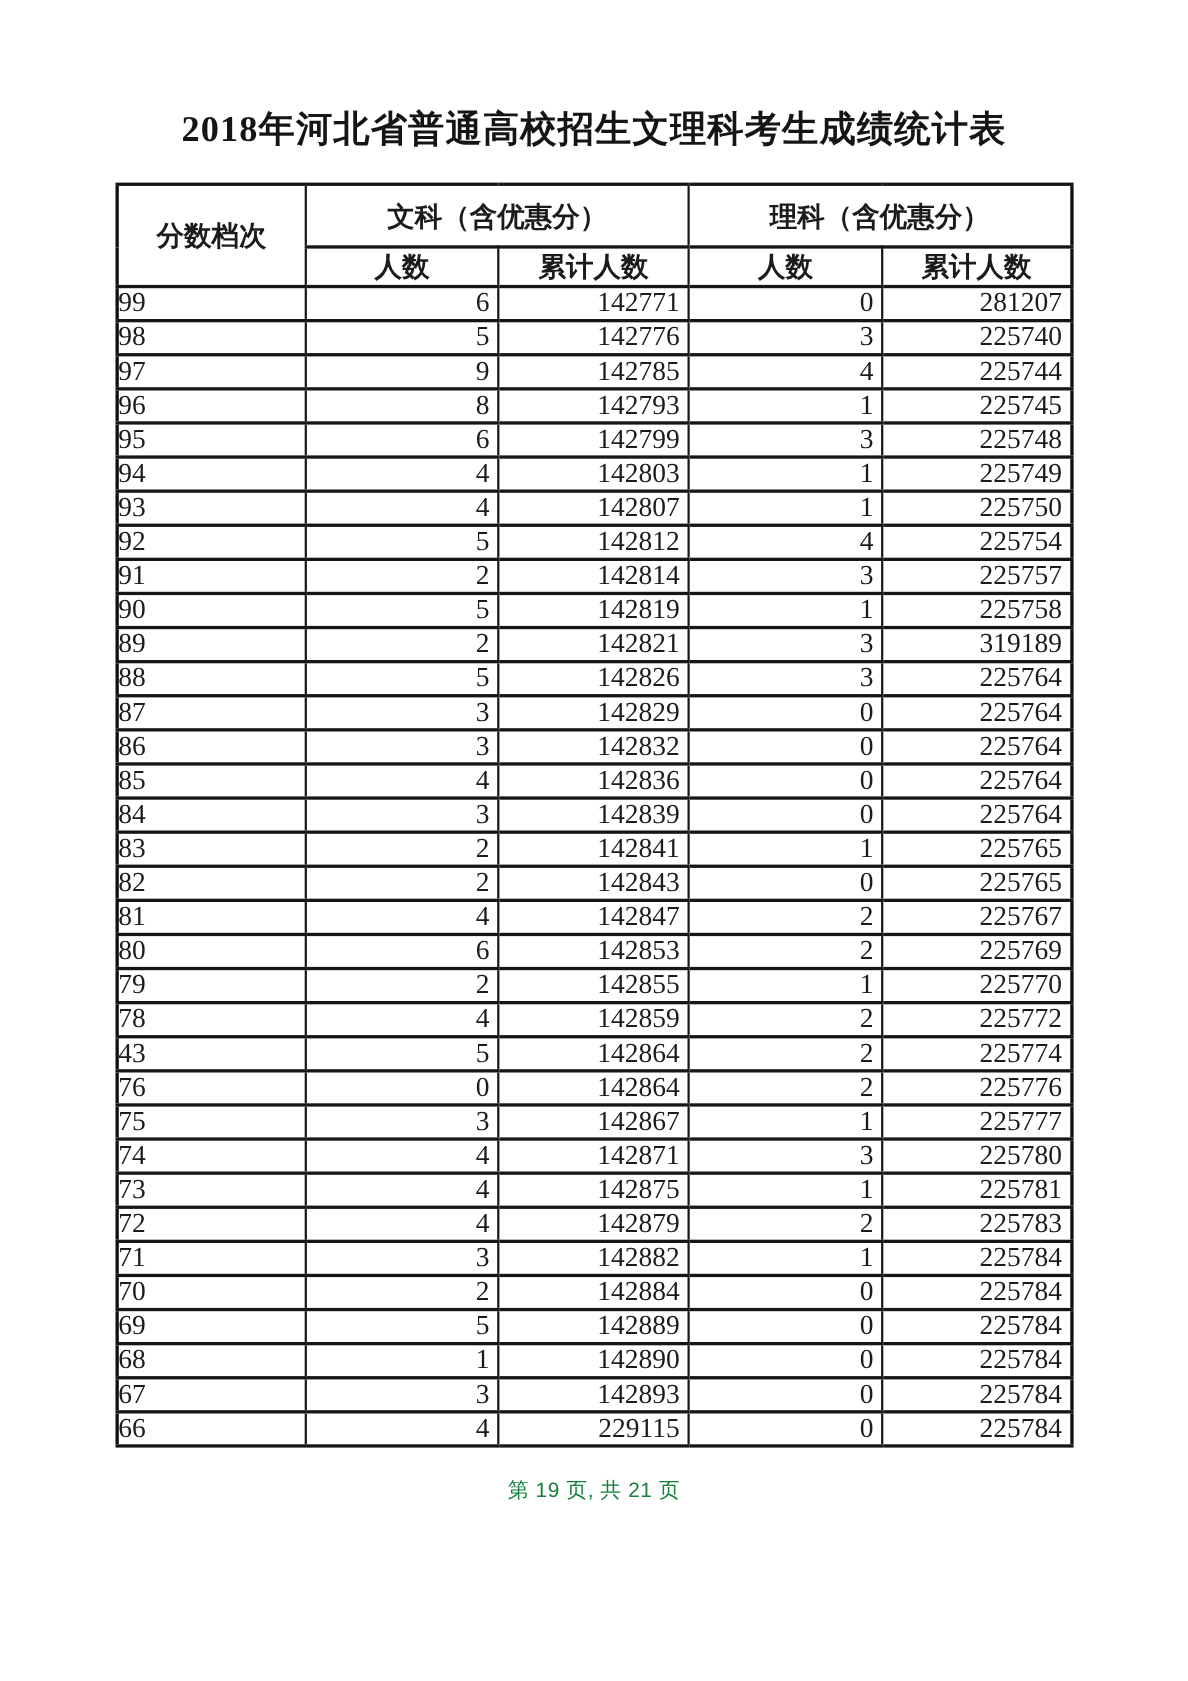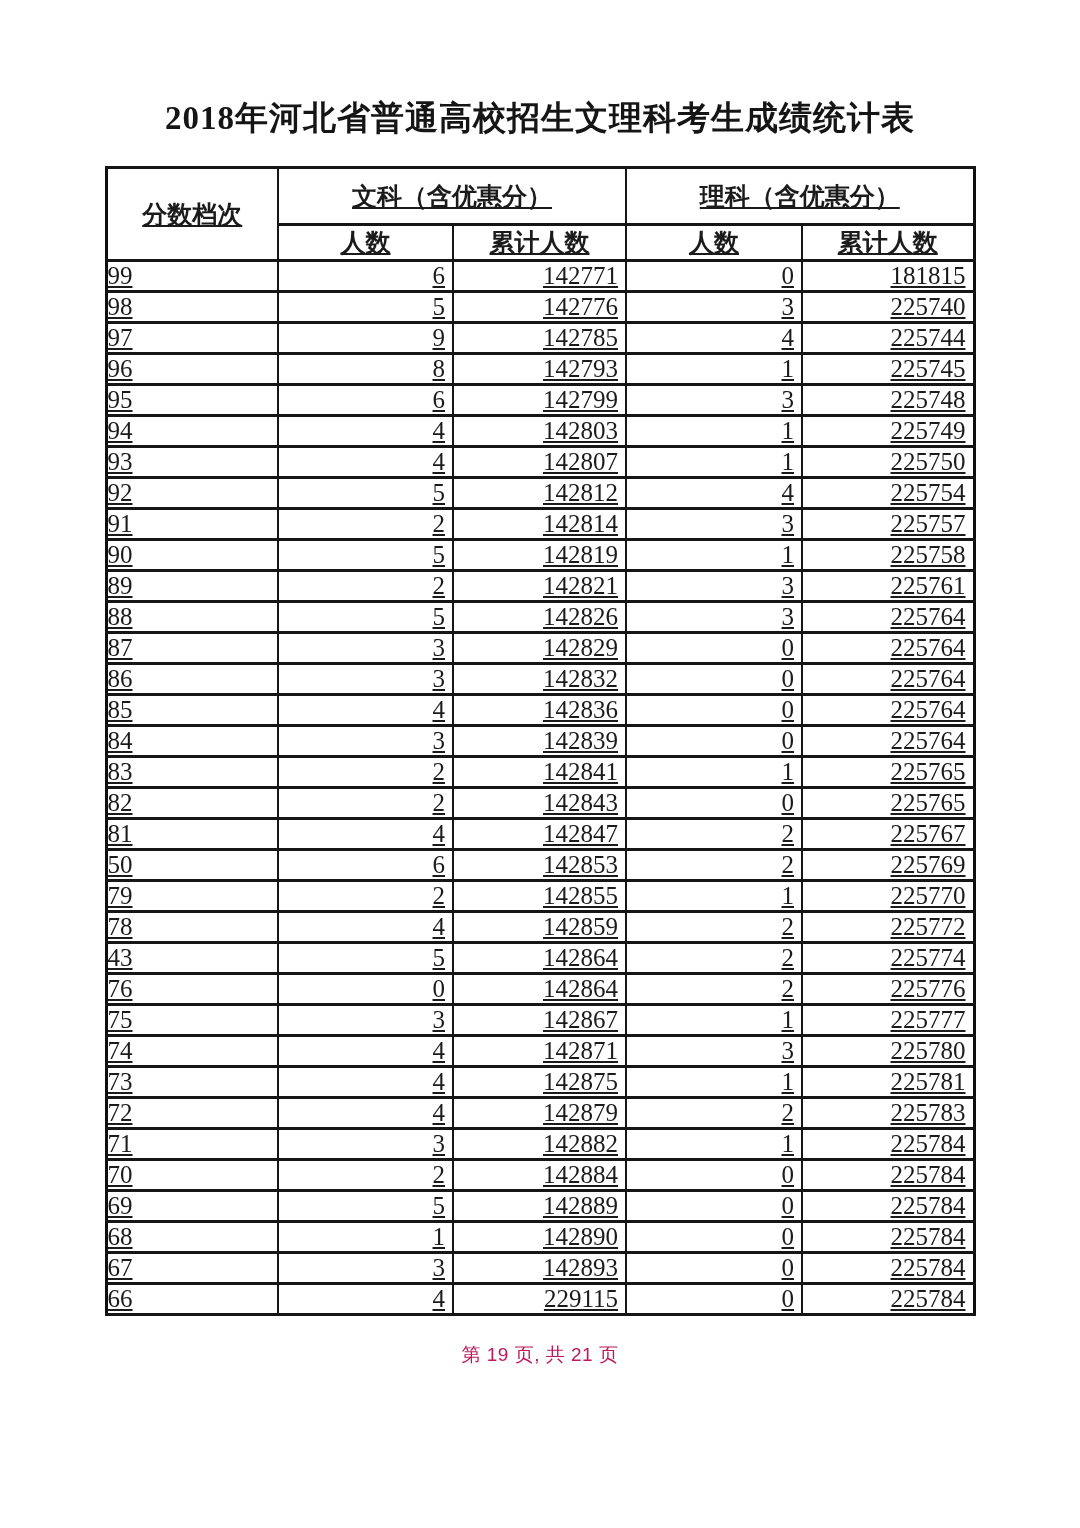--- a/index.html
+++ b/index.html
@@ -24,21 +24,20 @@
     letter-spacing: 1px;
     color: #151515;
     line-height: 44px;
   }
   .score-table {
     margin: 26px auto 0 auto;
     width: 868px;
     border-collapse: collapse;
     table-layout: fixed;
     border: 3px solid #0f0f0f;
-    text-decoration: underline;
   }
   .score-table th, .score-table td {
     border: 2px solid #161616;
     border-top-width: 3px;
     border-bottom-width: 3px;
     font-size: 25px;
     color: #1b1b1b;
     overflow: hidden;
     white-space: nowrap;
   }
@@ -50,21 +49,21 @@
   tr.group-header-row { height: 57px; }
   tr.sub-header-row { height: 31px; }
   tbody tr { height: 31px; }
   td.score-tier-cell { }
   td.num-cell { text-align: right; padding-right: 7px; }
   .page-footer {
     margin-top: 26px;
     text-align: center;
     font-family: "Liberation Sans", sans-serif;
     font-size: 19px;
-    color: #be185d;
+    color: #15803d;
     letter-spacing: 0.5px;
   }
 </style>
 </head>
 <body>
 
 <div class="page">
 
   <div class="doc-title">2018年河北省普通高校招生文理科考生成绩统计表</div>
 
@@ -88,21 +87,21 @@
         <th>人数</th>
         <th>累计人数</th>
       </tr>
     </thead>
     <tbody id="table-body">
         <tr>
           <td class="score-tier-cell">99</td>
           <td class="num-cell">6</td>
           <td class="num-cell">142771</td>
           <td class="num-cell">0</td>
-          <td class="num-cell">181815</td>
+          <td class="num-cell">281207</td>
         </tr>
         <tr>
           <td class="score-tier-cell">98</td>
           <td class="num-cell">5</td>
           <td class="num-cell">142776</td>
           <td class="num-cell">3</td>
           <td class="num-cell">225740</td>
         </tr>
         <tr>
           <td class="score-tier-cell">97</td>
@@ -158,21 +157,21 @@
           <td class="num-cell">5</td>
           <td class="num-cell">142819</td>
           <td class="num-cell">1</td>
           <td class="num-cell">225758</td>
         </tr>
         <tr>
           <td class="score-tier-cell">89</td>
           <td class="num-cell">2</td>
           <td class="num-cell">142821</td>
           <td class="num-cell">3</td>
-          <td class="num-cell">225761</td>
+          <td class="num-cell">319189</td>
         </tr>
         <tr>
           <td class="score-tier-cell">88</td>
           <td class="num-cell">5</td>
           <td class="num-cell">142826</td>
           <td class="num-cell">3</td>
           <td class="num-cell">225764</td>
         </tr>
         <tr>
           <td class="score-tier-cell">87</td>
@@ -217,21 +216,21 @@
           <td class="num-cell">225765</td>
         </tr>
         <tr>
           <td class="score-tier-cell">81</td>
           <td class="num-cell">4</td>
           <td class="num-cell">142847</td>
           <td class="num-cell">2</td>
           <td class="num-cell">225767</td>
         </tr>
         <tr>
-          <td class="score-tier-cell">50</td>
+          <td class="score-tier-cell">80</td>
           <td class="num-cell">6</td>
           <td class="num-cell">142853</td>
           <td class="num-cell">2</td>
           <td class="num-cell">225769</td>
         </tr>
         <tr>
           <td class="score-tier-cell">79</td>
           <td class="num-cell">2</td>
           <td class="num-cell">142855</td>
           <td class="num-cell">1</td>

